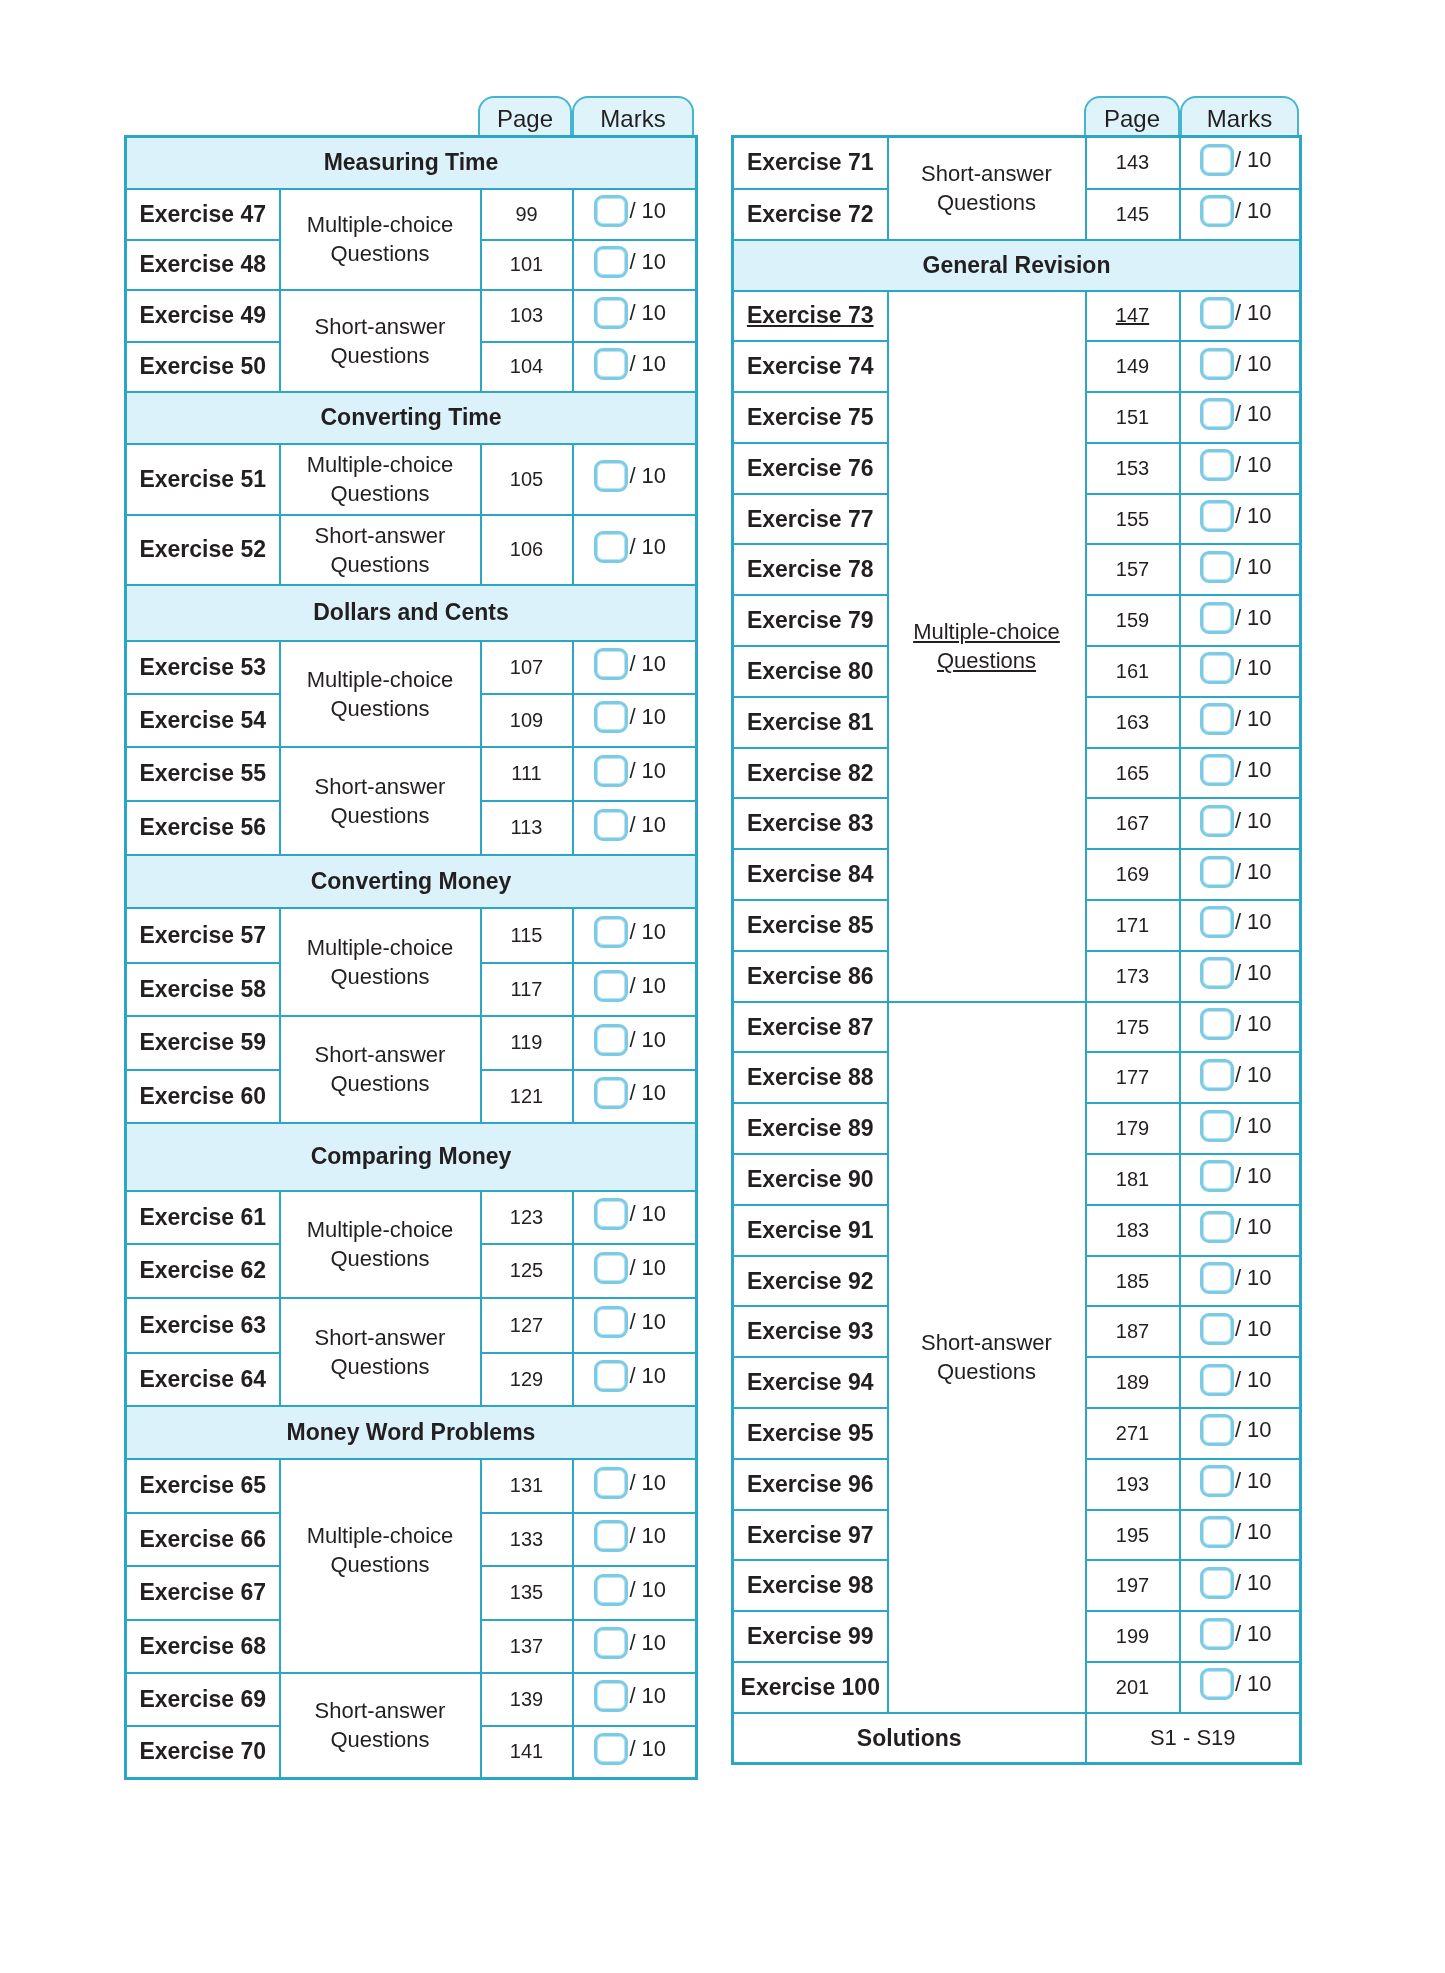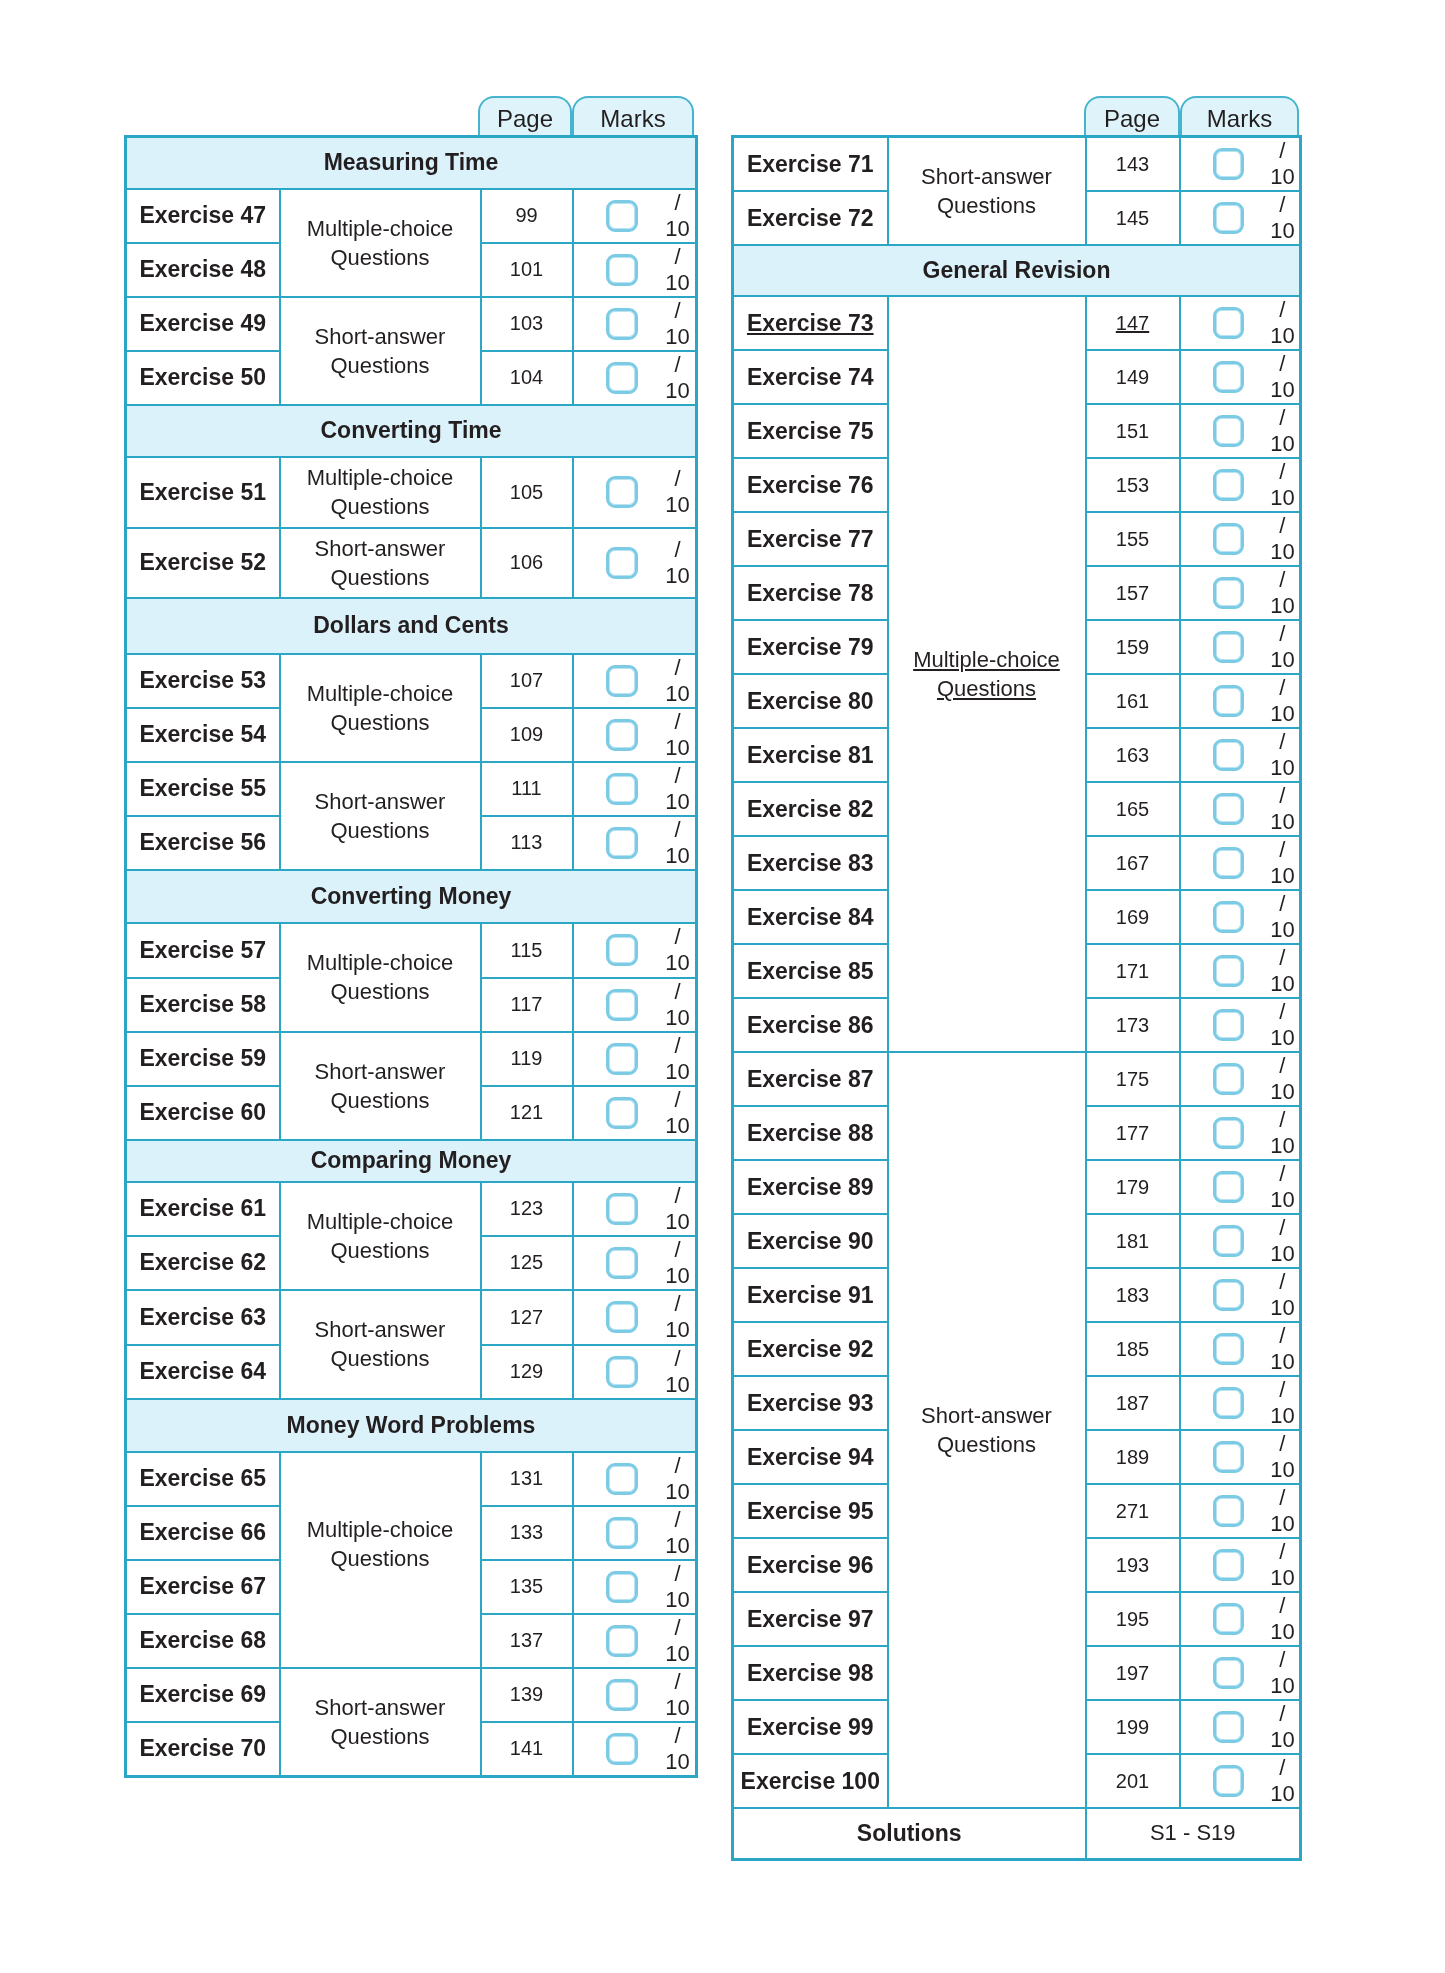--- a/index.html
+++ b/index.html
@@ -13,21 +13,21 @@
               border:3px solid #2ba6c4; background:#fff; }
   table.toc td { border:2px solid #2ba6c4; padding:0; text-align:center; vertical-align:middle;
                  box-sizing:border-box; }
   td.sec { background:#dcf2fa; font-weight:bold; font-size:23px; }
   td.ex { font-weight:bold; font-size:23px; white-space:nowrap; }
   td.qt { font-size:22px; line-height:29px; }
   td.pg { font-size:20px; }
   td.mk { font-size:22px; }
   td.sol { font-weight:bold; font-size:23px; text-align:left; padding-left:20px; }
   td.solv { font-size:22px; }
-  .mk-wrap { display:inline-flex; align-items:center; gap:22px; margin-left:-8px;padding-left:40px; }
+  .mk-wrap { display:inline-flex; align-items:center; gap:1px; margin-left:-8px; }
   .box { display:inline-block; width:34px; height:32px; box-sizing:border-box;
          border:3px solid #7ccbe4; border-radius:9px; background:#fff;
          box-shadow: inset 0 0 0 1px #b9e3f1; }
   .qt-up { position:relative; top:-16px; }
 </style>
 </head>
 <body>
 
 <div class="tabs" style="left:478px;">
   <div class="tab" style="width:94px;">Page</div>
@@ -172,21 +172,21 @@
     </tr>
     <tr style="height:53px">
       <td class="ex">Exercise 60</td>
       <td class="pg">121</td>
       <td class="mk"><span class="mk-wrap">
             <span class="box"></span>
             <span>/ 10</span>
           </span></td>
     </tr>
 
-    <tr style="height:42px">
+    <tr style="height:68px">
         <td colspan="4" class="sec">Comparing Money</td>
       </tr>
     <tr style="height:53px">
       <td class="ex">Exercise 61</td>
       <td class="qt" rowspan="2"><span>Multiple-choice</span><br><span>Questions</span></td>
       <td class="pg">123</td>
       <td class="mk"><span class="mk-wrap">
             <span class="box"></span>
             <span>/ 10</span>
           </span></td>

